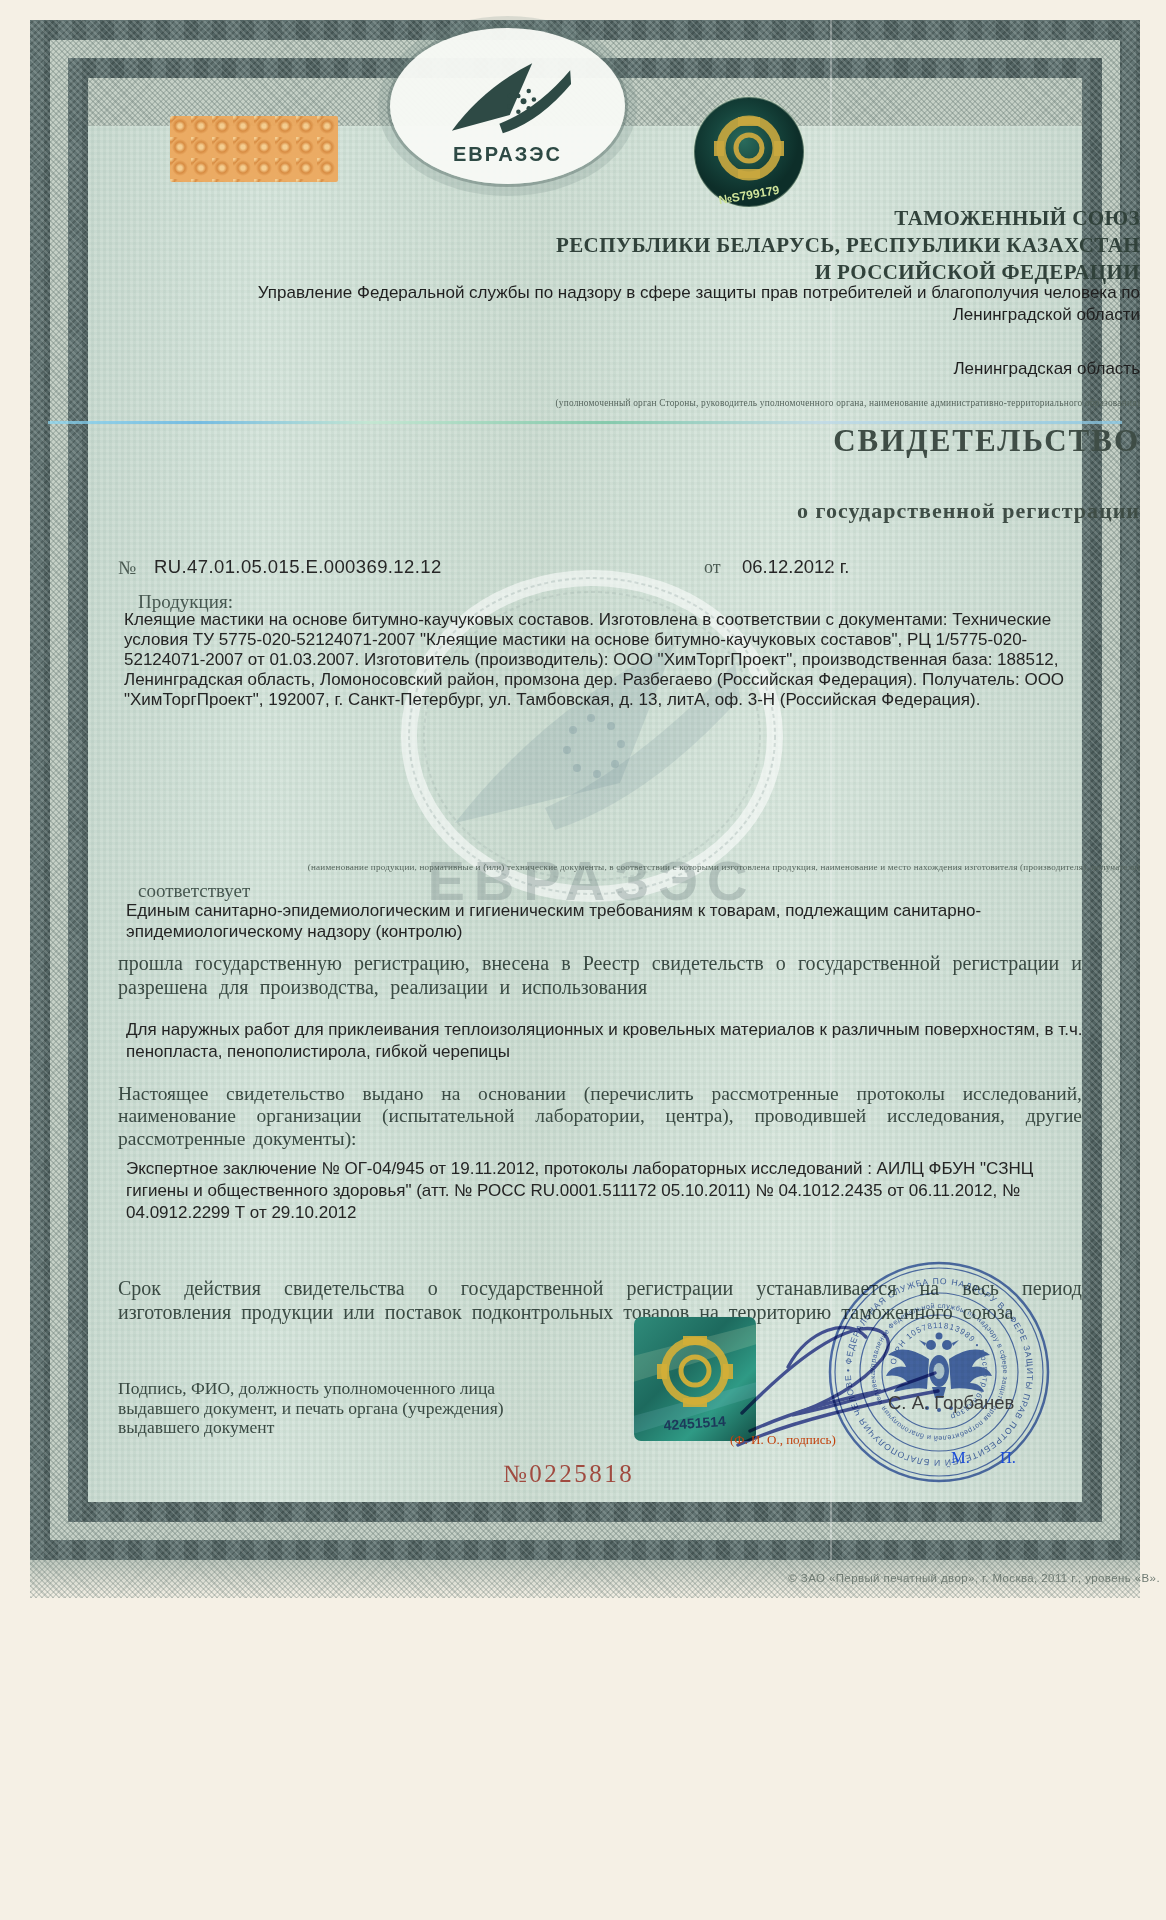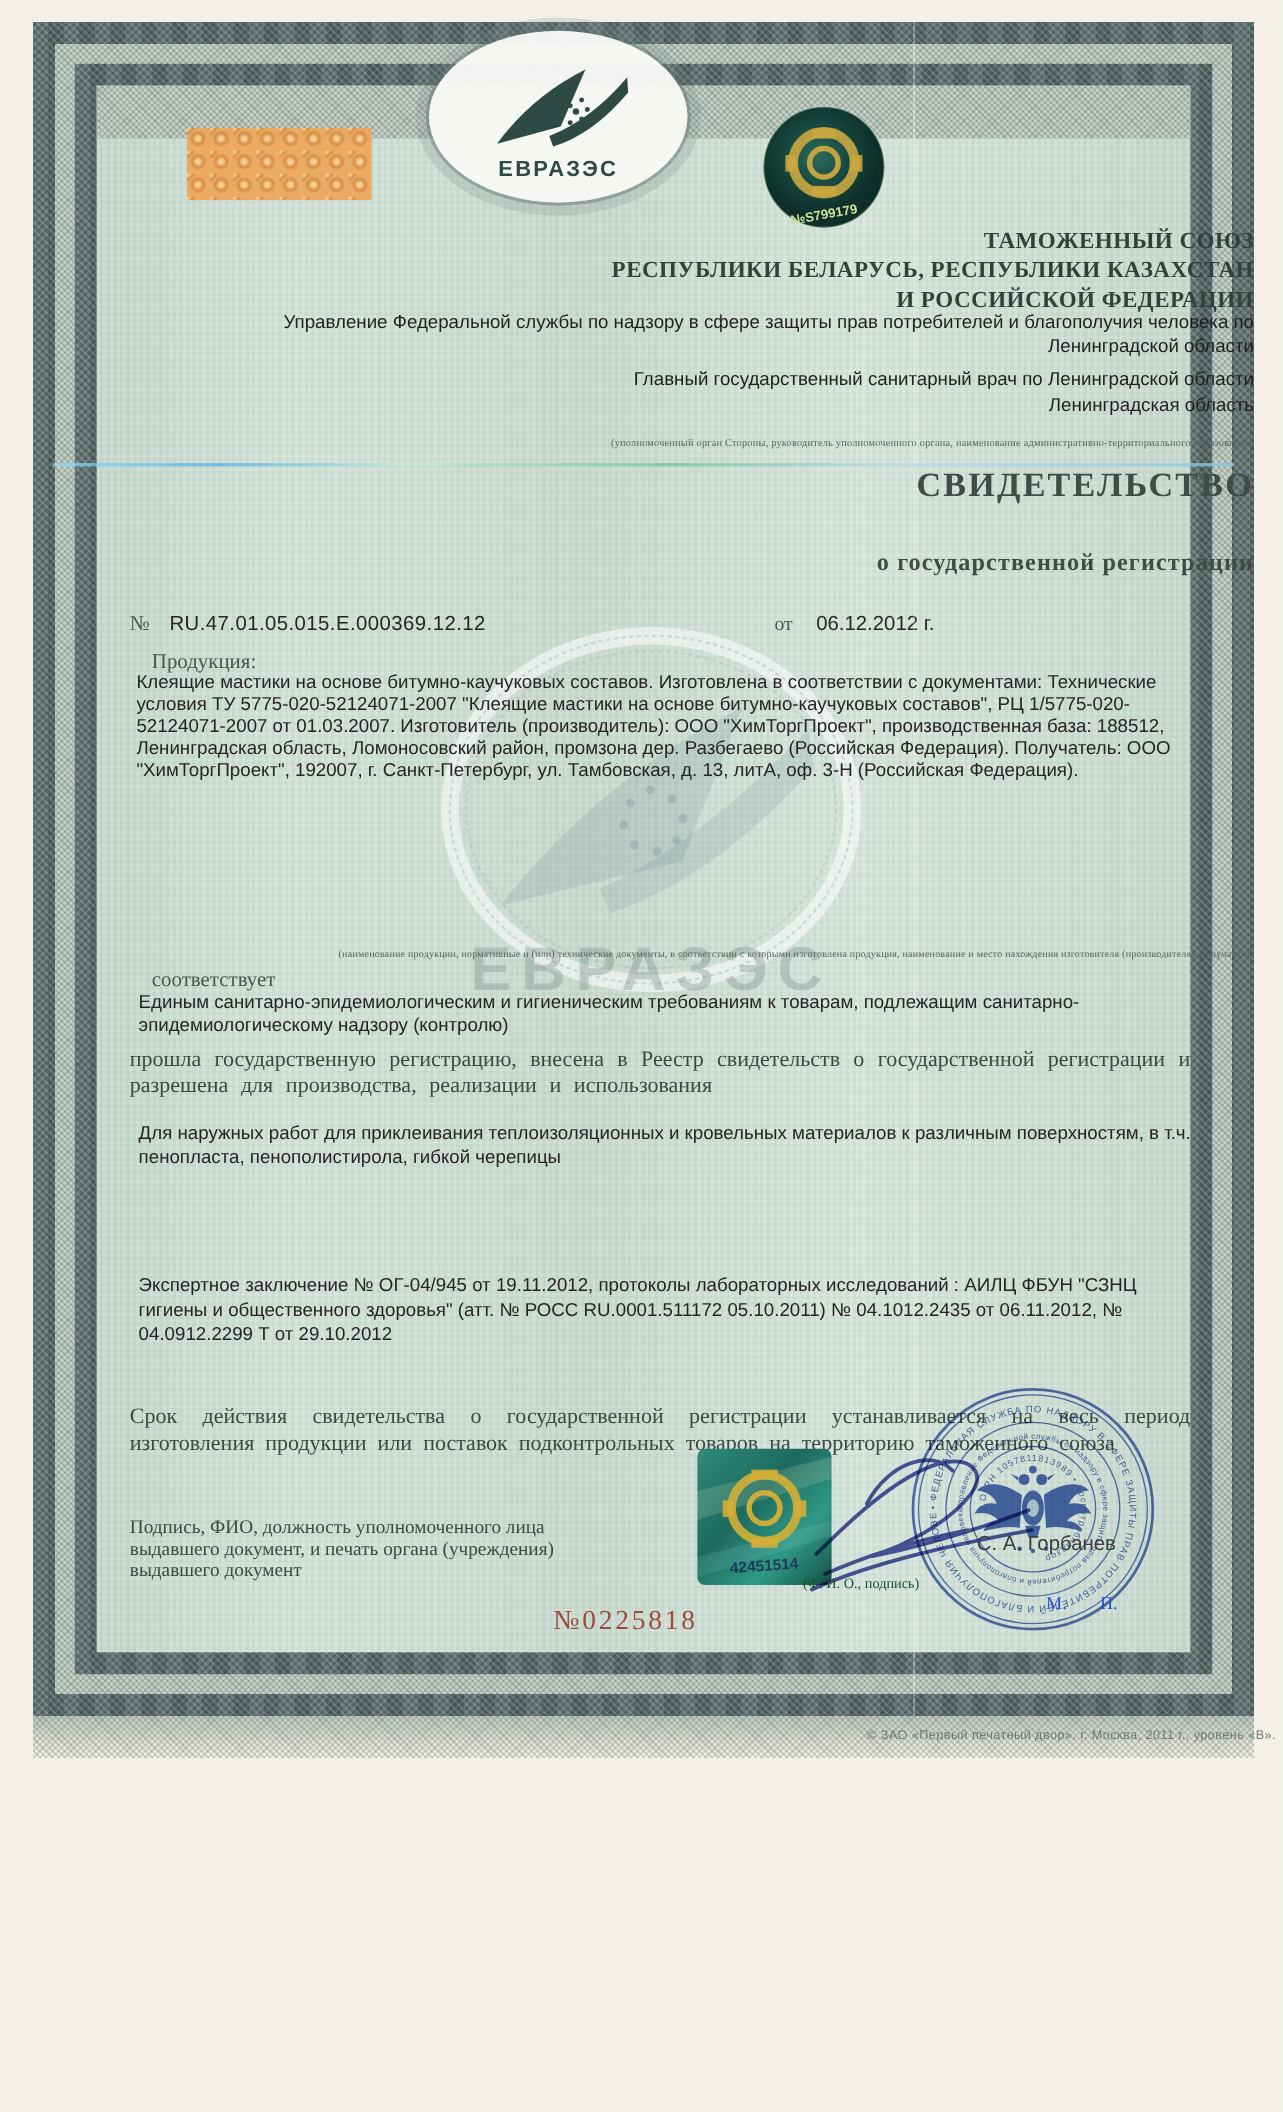--- a/index.html
+++ b/index.html
@@ -74,21 +74,21 @@
       radial-gradient(circle at 10px 10px,#f7cd8d 2px,#d9893c 5px,#eda95e 8px,transparent 9px),
       radial-gradient(circle at 0px 0px,#f7cd8d 2px,#d9893c 5px,#eda95e 8px,transparent 9px);
     background-size:21px 21px;}
   .holo-round{left:662px;top:75px;width:114px;height:114px;z-index:4;}
   .holo-square{left:603px;top:1296px;width:124px;height:126px;z-index:4;}
 
   
   .stamp{left:795px;top:1238px;width:228px;height:228px;z-index:5;mix-blend-mode:multiply;opacity:.95;}
   .signature{left:700px;top:1275px;width:225px;height:190px;z-index:6;mix-blend-mode:multiply;}
   .signer{left:858px;top:1372px;font:400 18.5px "Liberation Sans",sans-serif;color:#3c3c3c;z-index:7;}
-  .fio-cap{left:700px;top:1412px;font:400 13px "Liberation Serif",serif;color:#14532d;z-index:7;}
+  .fio-cap{left:700px;top:1412px;font:400 13px "Liberation Serif",serif;color:#c2410c;z-index:7;}
   .mp{left:890px;top:1428px;font:400 16.5px "Liberation Serif",serif;color:#1d4ed8;word-spacing:26px;z-index:7;margin-left:31px;}
   .serial{left:473px;top:1440px;font:400 25px "Liberation Serif",serif;color:#a04b40;letter-spacing:2.5px;z-index:3;}
   .footer{position:absolute;right:6px;top:1572px;font:400 11.5px "Liberation Sans",sans-serif;color:#6e7a72;letter-spacing:.4px;z-index:10;}
 
   .wm{left:365px;top:548px;width:395px;height:350px;z-index:1;}
 </style>
 </head>
 <body>
 
 <div class="page">
@@ -161,21 +161,20 @@
           <rect x="22" y="46" width="10" height="15"></rect>
             <rect x="82" y="46" width="10" height="15"></rect>
         </g>
         <text x="57" y="104" text-anchor="middle" transform="rotate(-10 57 100)" font-family="Liberation Sans,sans-serif" font-weight="bold" font-size="12" fill="#cfe49a">№S799179</text>
       </svg>
 
       <div class="abs ctr h-union" style="top:186px">ТАМОЖЕННЫЙ СОЮЗ</div>
       <div class="abs ctr h-union" style="top:213px">РЕСПУБЛИКИ БЕЛАРУСЬ, РЕСПУБЛИКИ КАЗАХСТАН</div>
       <div class="abs ctr h-union" style="top:240px">И РОССИЙСКОЙ ФЕДЕРАЦИИ</div>
       <div class="abs ctr h-auth" style="top:262px"><span style="display:inline-block;max-width:940px">Управление Федеральной службы по надзору в сфере защиты прав потребителей и благополучия человека по Ленинградской области</span></div>
-      <div class="abs ctr h-auth" style="top:314px">Главный государственный санитарный врач по Ленинградской области</div>
       <div class="abs ctr cap" style="top:378px">(уполномоченный орган Стороны, руководитель уполномоченного органа, наименование административно-территориального образования)</div>
       <div class="abs ctr h-auth" style="top:338px">Ленинградская область</div>
 
       <div class="abs scanline" style="left:18px;right:18px;top:401px"></div>
 
       <div class="abs ctr title" style="top:403px">СВИДЕТЕЛЬСТВО</div>
       <div class="abs ctr subtitle" style="top:478px">о государственной регистрации</div>
 
       <div class="abs serif" style="left:88px;top:537px;font-size:19px;color:#4b5b53">№</div>
       <div class="abs sans" style="left:124px;top:536px;font-size:18.5px;color:#262626;letter-spacing:.4px">RU.47.01.05.015.E.000369.12.12</div>
@@ -185,20 +184,21 @@
       <div class="abs lbl" style="left:88px;top:551px;margin-top:20px">Продукция:</div>
       <div class="abs typed" style="left:94px;top:590px;width:962px">Клеящие мастики на основе битумно-каучуковых составов. Изготовлена в соответствии с документами: Технические условия ТУ 5775-020-52124071-2007 "Клеящие мастики на основе битумно-каучуковых составов", РЦ 1/5775-020-52124071-2007 от 01.03.2007. Изготовитель (производитель): ООО "ХимТоргПроект", производственная база: 188512, Ленинградская область, Ломоносовский район, промзона дер. Разбегаево (Российская Федерация).  Получатель: ООО "ХимТоргПроект", 192007, г. Санкт-Петербург, ул. Тамбовская, д. 13, литА, оф. 3-Н (Российская Федерация).</div>
       <div class="abs ctr cap" style="top:842px;font-size:9.1px">(наименование продукции, нормативные и (или) технические документы, в соответствии с которыми изготовлена продукция, наименование и место нахождения изготовителя (производителя), получателя)</div>
 
       <div class="abs lbl" style="left:88px;top:860px">соответствует</div>
       <div class="abs typed" style="left:96px;top:880px;width:945px;line-height:21.3px">Единым санитарно-эпидемиологическим и гигиеническим требованиям к товарам, подлежащим санитарно-эпидемиологическому надзору (контролю)</div>
 
       <div class="abs tmpl" style="left:88px;top:931px;width:964px;word-spacing:6.5px">прошла государственную регистрацию, внесена в Реестр свидетельств о государственной регистрации и разрешена для производства, реализации и использования</div>
       <div class="abs typed" style="left:96px;top:999px;width:975px;line-height:21.5px">Для наружных работ для приклеивания теплоизоляционных и кровельных материалов к различным поверхностям, в т.ч. пенопласта, пенополистирола, гибкой черепицы</div>
 
+      <div class="abs tmpl" style="left:88px;top:1063px;width:964px;font-size:19.5px;line-height:22.3px;word-spacing:3px">Настоящее свидетельство выдано на основании (перечислить рассмотренные протоколы исследований, наименование организации (испытательной лаборатории, центра), проводившей исследования, другие рассмотренные документы):</div>
       <div class="abs typed" style="left:96px;top:1138px;width:952px;line-height:22px">Экспертное заключение № ОГ-04/945 от 19.11.2012, протоколы лабораторных исследований : АИЛЦ ФБУН "СЗНЦ гигиены и общественного здоровья" (атт. № РОСС RU.0001.511172 05.10.2011) № 04.1012.2435 от 06.11.2012, № 04.0912.2299 Т от 29.10.2012</div>
 
       <div class="abs tmpl" style="left:88px;top:1257px;width:964px;line-height:23.5px;word-spacing:5px">Срок действия свидетельства о государственной регистрации устанавливается на весь период изготовления продукции или поставок подконтрольных товаров на территорию таможенного союза</div>
 
       <div class="abs tmpl" style="left:88px;top:1359px;width:438px;font-size:17.5px;line-height:19.5px">
         <div>Подпись, ФИО, должность уполномоченного лица</div>
         <div>выдавшего документ, и печать органа (учреждения)</div>
         <div>выдавшего документ</div>
       </div>
 

